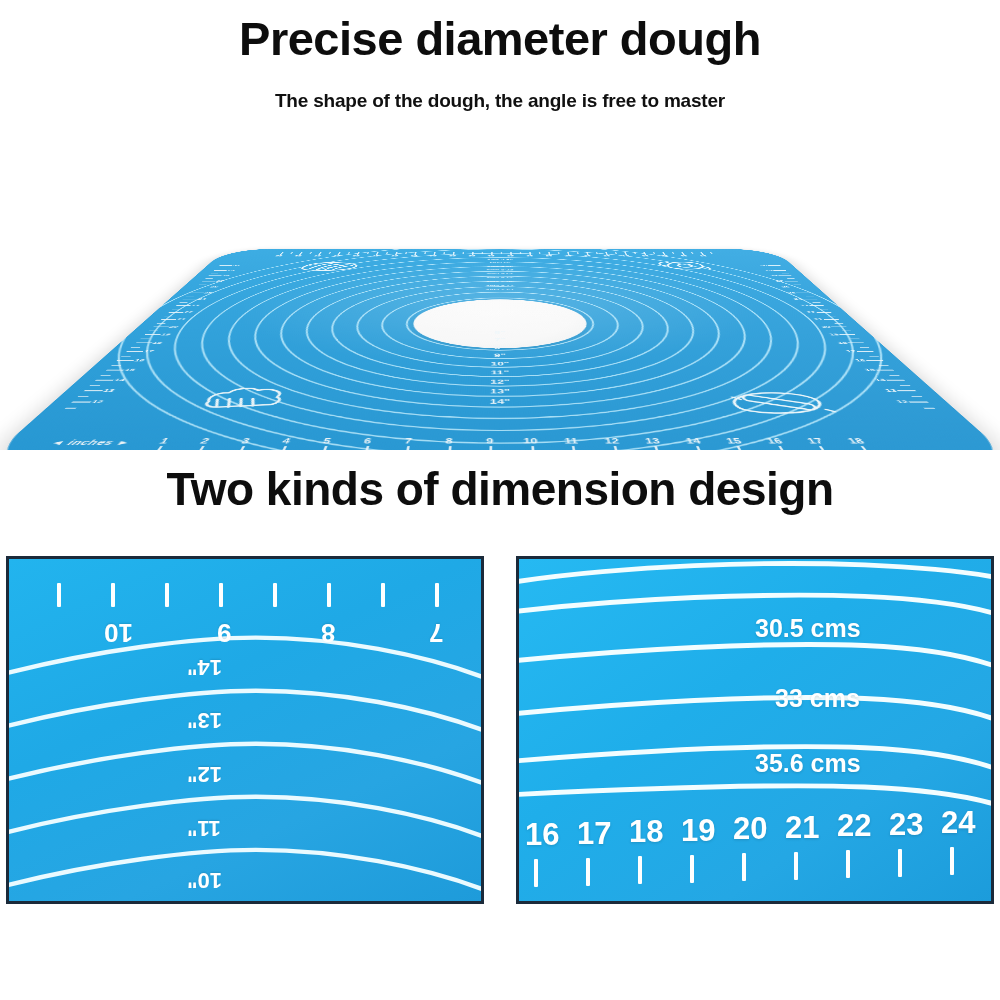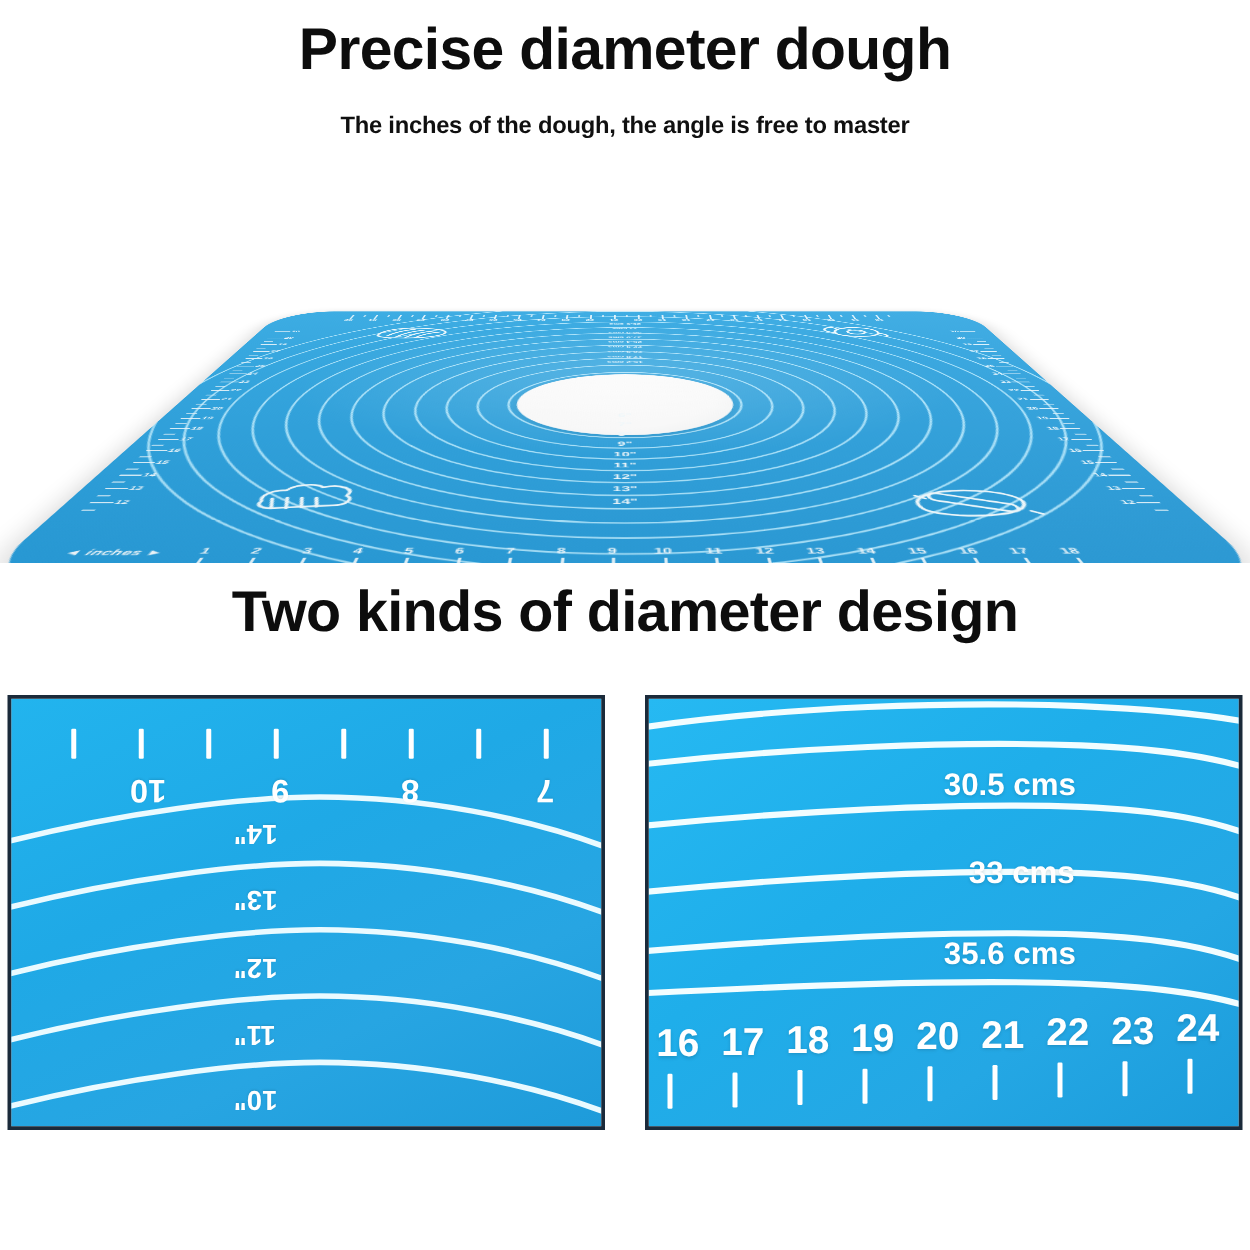--- a/index.html
+++ b/index.html
@@ -156,21 +156,21 @@
   }
   .rnum{
     position:absolute;font-size:31px;font-weight:700;color:#ffffff;
     text-shadow:0 1px 3px rgba(0,0,0,0.15);
   }
 </style>
 </head>
 <body>
 
 <div class="title">Precise diameter dough</div>
-<div class="subtitle">The inches of the dough, the angle is free to master</div>
+<div class="subtitle">The shape of the dough, the angle is free to master</div>
 
 <div class="hero">
   <div class="mat-stage">
     <div class="mat">
 
       <div class="rings" id="rings">
           <div class="ring" style="width: 200px; height: 150px;"></div>
           <div class="ring" style="width: 252px; height: 189px;"></div>
           <div class="ring" style="width: 304px; height: 228px;"></div>
           <div class="ring" style="width: 356px; height: 267px;"></div>
@@ -488,21 +488,21 @@
             <path d="M88 38 L94 42"></path>
           </g>
         </svg>
       </div>
 
       <div class="sheen"></div>
     </div>
   </div>
 </div>
 
-<div class="section-title">Two kinds of diameter design</div>
+<div class="section-title">Two kinds of dimension design</div>
 
 <div class="panel panel-left">
   <svg viewBox="0 0 478 348" preserveAspectRatio="none">
     <g fill="none" stroke="#eafaff" stroke-width="4.5" stroke-linecap="round">
       <path d="M-10 118 C90 92 190 80 250 80 C330 80 420 96 490 124"></path>
       <path d="M-10 172 C90 146 190 134 250 134 C330 134 420 150 490 178"></path>
       <path d="M-10 226 C90 200 190 188 250 188 C330 188 420 204 490 232"></path>
       <path d="M-10 280 C90 254 190 242 250 242 C330 242 420 258 490 286"></path>
       <path d="M-10 334 C90 308 190 296 250 296 C330 296 420 312 490 340"></path>
     </g>

